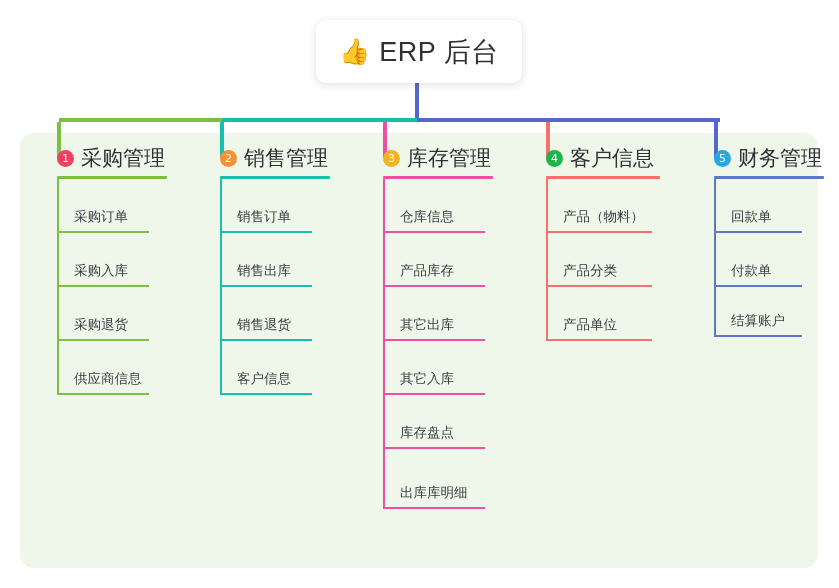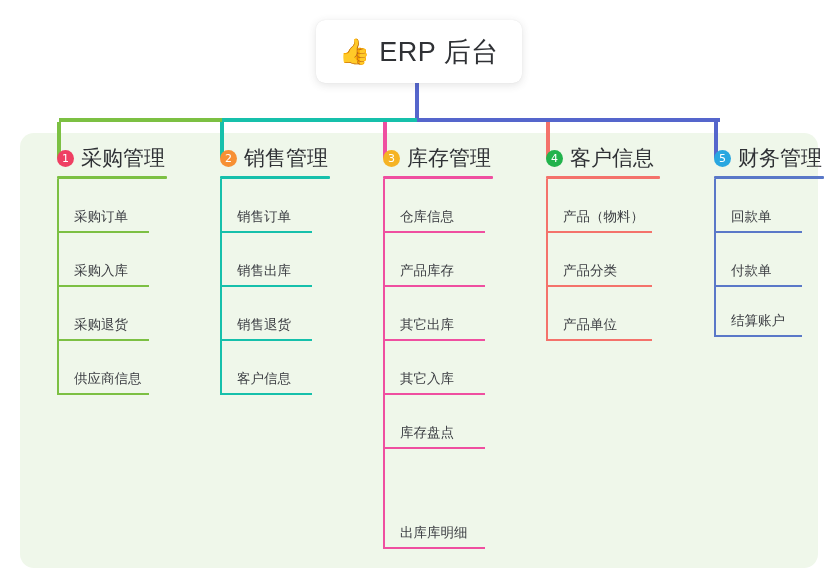--- a/index.html
+++ b/index.html
@@ -154,21 +154,21 @@
             <div class="leaf-rule" style="background: rgb(239, 79, 160); width: 102px;"></div>
           </div>
           <div class="leaf" style="height: 54px;">
             <span class="leaf-label">其它入库</span>
             <div class="leaf-rule" style="background: rgb(239, 79, 160); width: 102px;"></div>
           </div>
           <div class="leaf" style="height: 54px;">
             <span class="leaf-label">库存盘点</span>
             <div class="leaf-rule" style="background: rgb(239, 79, 160); width: 102px;"></div>
           </div>
-          <div class="leaf" style="height: 60px; margin-top: 40px;">
+          <div class="leaf" style="height: 60px;">
             <span class="leaf-label">出库库明细</span>
             <div class="leaf-rule" style="background: rgb(239, 79, 160); width: 102px;"></div>
           </div>
         </div>
       </div>
       <div class="col" style="left: 527px; top: 145px; width: 160px;">
         <div class="col-head">
           <span class="badge" style="background: rgb(34, 179, 76);">4</span>
           <span class="head-label">客户信息</span>
         </div>

